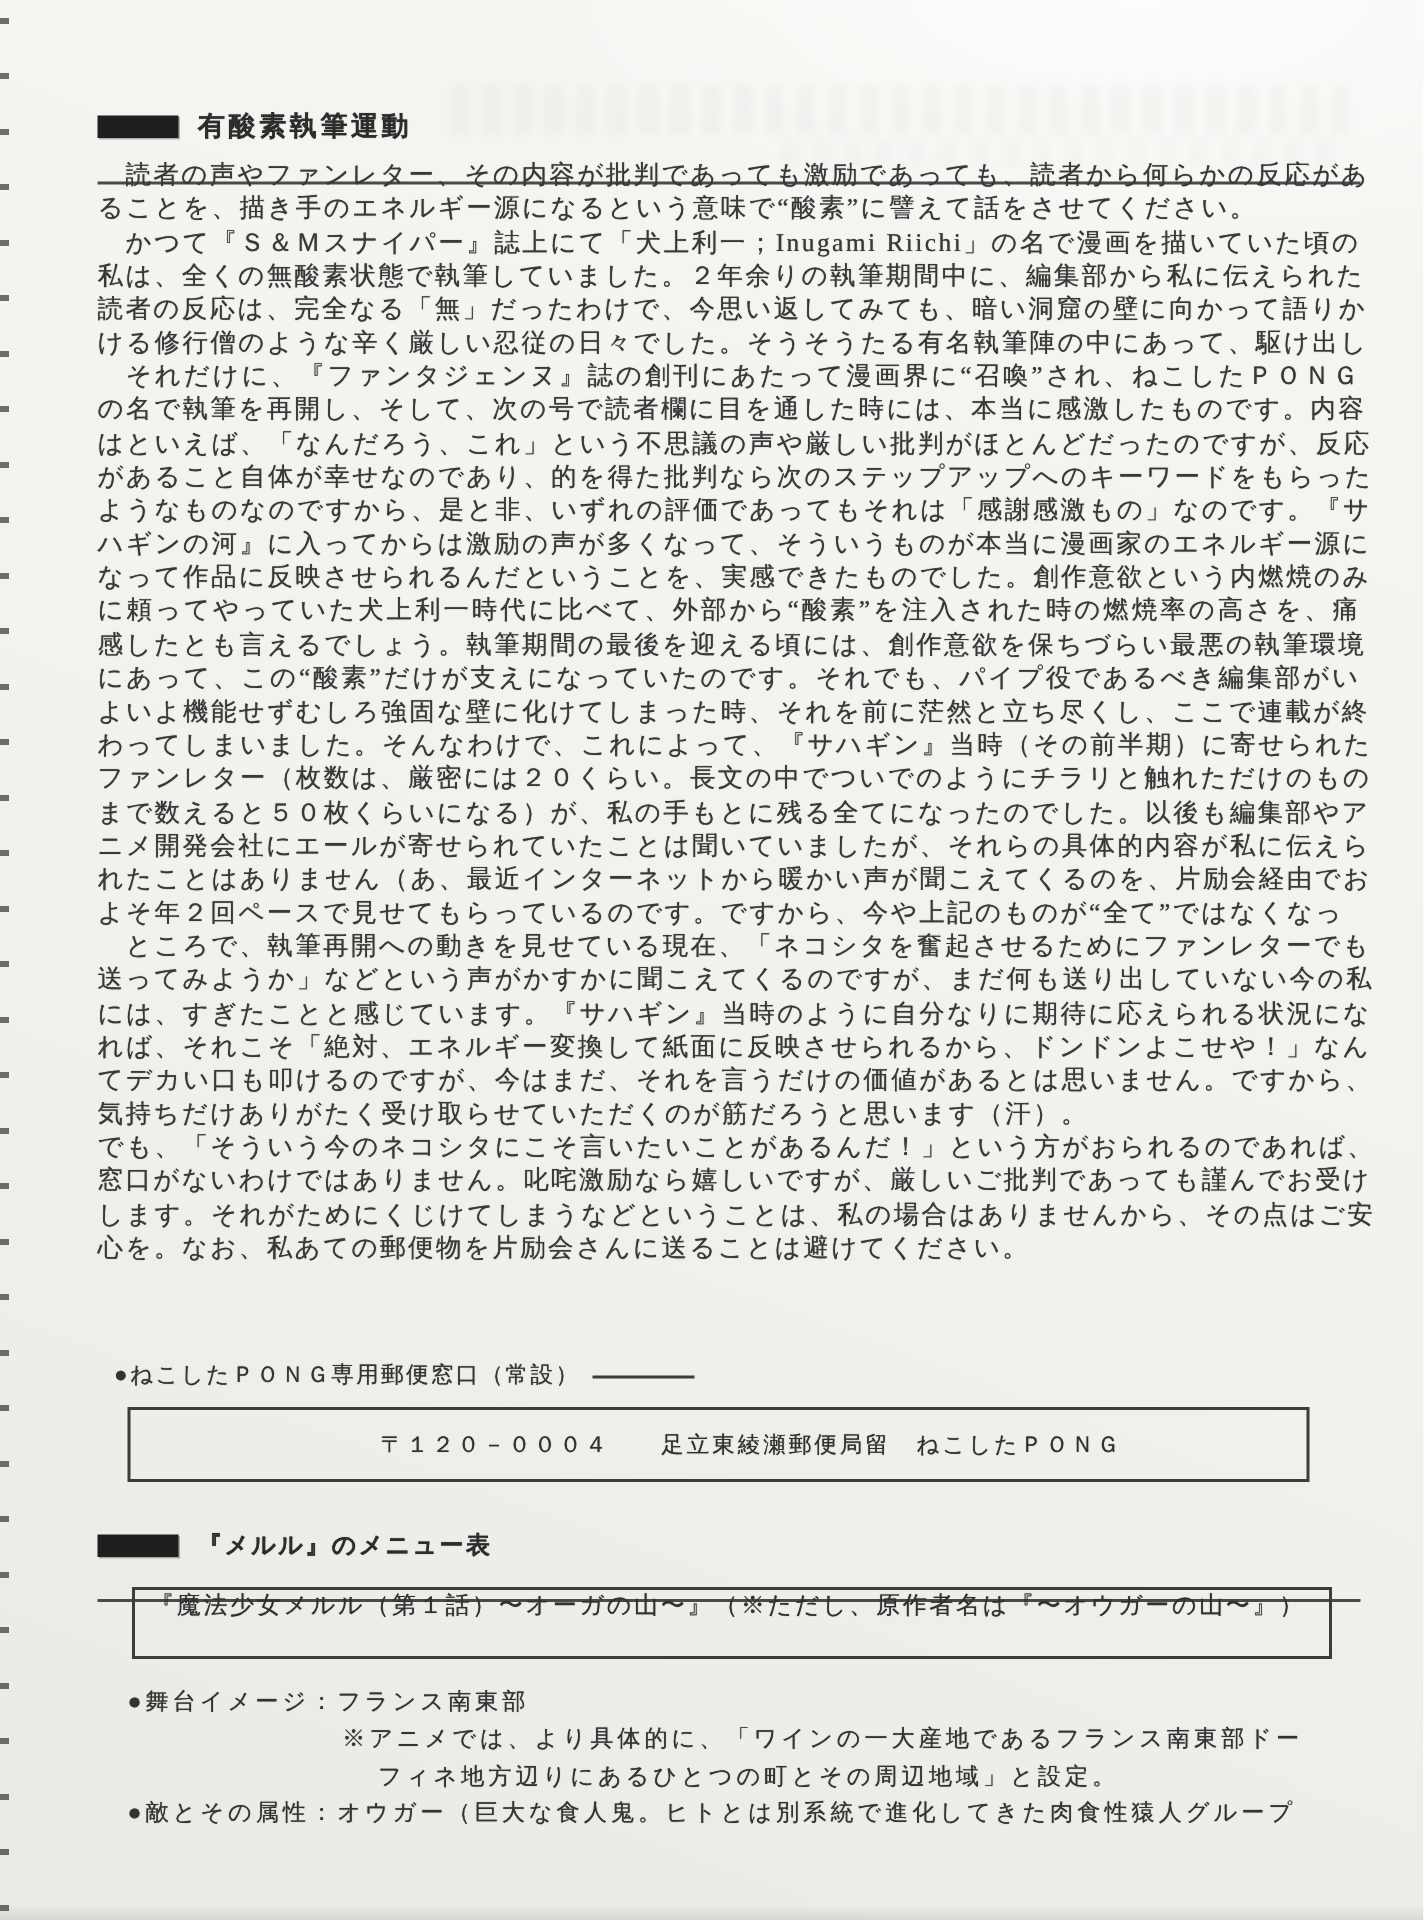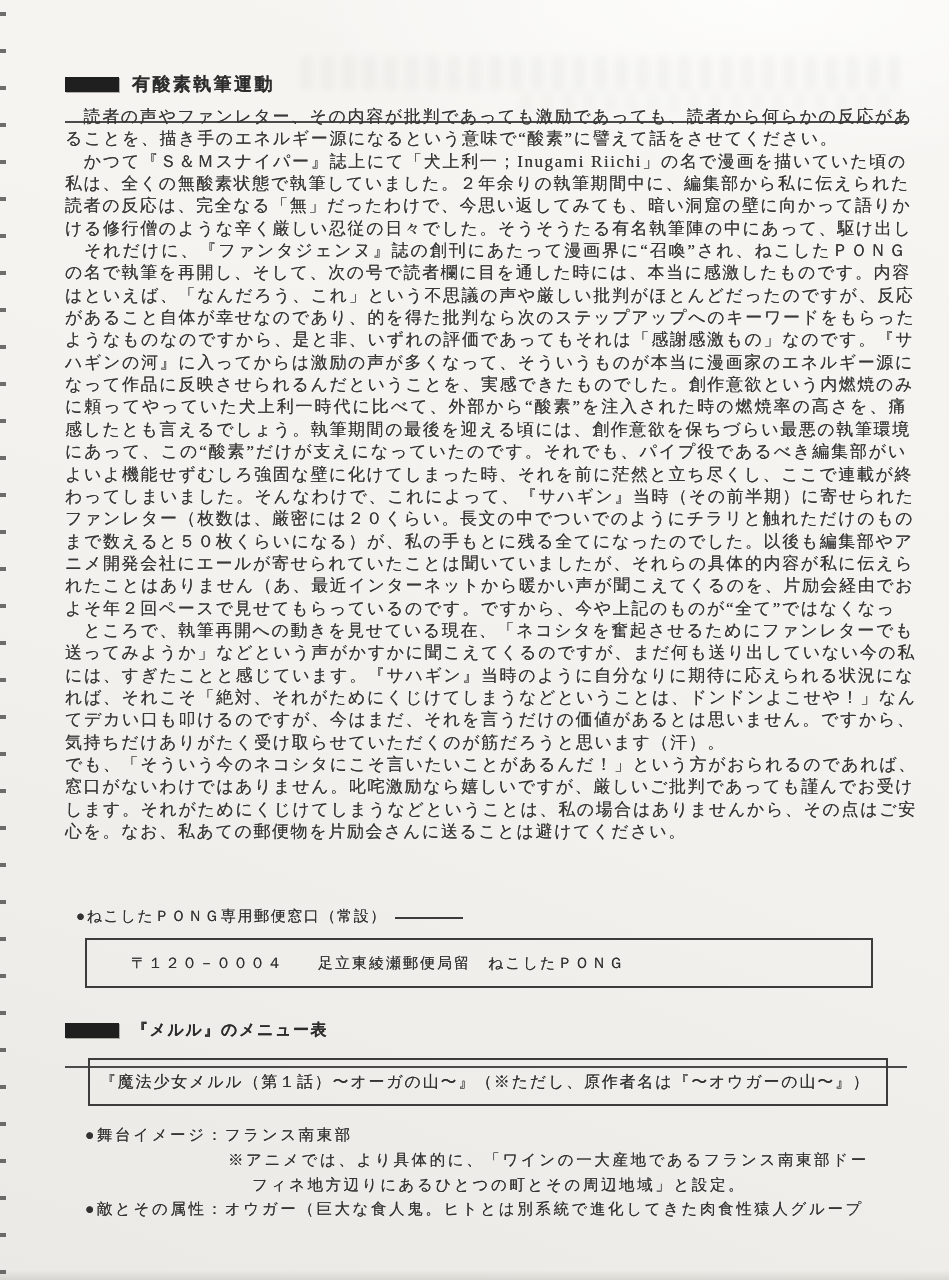--- a/index.html
+++ b/index.html
@@ -35,25 +35,25 @@
   .line{height:22.35px;line-height:22.35px;font-size:17px;letter-spacing:1.6px;
     white-space:nowrap;color:#383838;text-shadow:0 0 .6px rgba(50,50,50,.8);
     text-align:justify;text-align-last:justify;}
   .para .line:last-child{text-align-last:left;}
 
   .postal-line{position:absolute;left:76px;top:907px;display:flex;align-items:center;
     font-size:15px;letter-spacing:1.6px;color:#333;text-shadow:0 0 .6px rgba(50,50,50,.8);}
   .rule-dash{display:inline-block;width:68px;height:2px;background:#3c3c3c;margin-left:8px;margin-top:3px;}
 
   .addr-box{position:absolute;left:85px;top:938px;width:788px;height:50px;
-    border:2px solid #3c3c3c;display:flex;align-items:center;padding-left:44px;box-sizing:border-box;}
+    border:2px solid #3c3c3c;display:flex;align-items:center;padding-left:44px;box-sizing:border-box;justify-content:center;}
   .addr-text{font-size:15px;letter-spacing:2px;color:#303030;text-shadow:0 0 .6px rgba(50,50,50,.8);white-space:nowrap;}
 
   .episode-box{position:absolute;left:88px;top:1058px;width:800px;height:48px;
-    border:2px solid #3c3c3c;display:flex;align-items:center;padding-left:10px;box-sizing:border-box;}
+    border:2px solid #3c3c3c;display:flex;padding-left:10px;box-sizing:border-box;}
   .episode-text{font-size:16px;letter-spacing:1.8px;color:#303030;text-shadow:0 0 .6px rgba(50,50,50,.8);white-space:nowrap;}
 
   .mb{position:absolute;height:25px;line-height:25px;font-size:15.5px;letter-spacing:2.6px;
     color:#333;white-space:nowrap;text-shadow:0 0 .6px rgba(50,50,50,.8);}
   #mb0{left:85px;top:1122px;}
   #mb1{left:228px;top:1147px;}
   #mb2{left:252px;top:1172px;}
   #mb3{left:85px;top:1196px;}
 </style>
 </head>
@@ -96,21 +96,21 @@
         <div class="line">ファンレター（枚数は、厳密には２０くらい。長文の中でついでのようにチラリと触れただけのもの</div>
         <div class="line">まで数えると５０枚くらいになる）が、私の手もとに残る全てになったのでした。以後も編集部やア</div>
         <div class="line">ニメ開発会社にエールが寄せられていたことは聞いていましたが、それらの具体的内容が私に伝えら</div>
         <div class="line">れたことはありません（あ、最近インターネットから暖かい声が聞こえてくるのを、片励会経由でお</div>
         <div class="line">よそ年２回ペースで見せてもらっているのです。ですから、今や上記のものが“全て”ではなくなっ</div>
       </div>
       <div class="para">
         <div class="line">　ところで、執筆再開への動きを見せている現在、「ネコシタを奮起させるためにファンレターでも</div>
         <div class="line">送ってみようか」などという声がかすかに聞こえてくるのですが、まだ何も送り出していない今の私</div>
         <div class="line">には、すぎたことと感じています。『サハギン』当時のように自分なりに期待に応えられる状況にな</div>
-        <div class="line">れば、それこそ「絶対、それがためにくじけてしまうなどということは、ドンドンよこせや！」なん</div>
+        <div class="line">れば、それこそ「絶対、エネルギー変換して紙面に反映させられるから、ドンドンよこせや！」なん</div>
         <div class="line">てデカい口も叩けるのですが、今はまだ、それを言うだけの価値があるとは思いません。ですから、</div>
         <div class="line">気持ちだけありがたく受け取らせていただくのが筋だろうと思います（汗）。</div>
       </div>
       <div class="para">
         <div class="line">でも、「そういう今のネコシタにこそ言いたいことがあるんだ！」という方がおられるのであれば、</div>
         <div class="line">窓口がないわけではありません。叱咤激励なら嬉しいですが、厳しいご批判であっても謹んでお受け</div>
         <div class="line">します。それがためにくじけてしまうなどということは、私の場合はありませんから、その点はご安</div>
         <div class="line">心を。なお、私あての郵便物を片励会さんに送ることは避けてください。</div>
       </div>
     </div>

